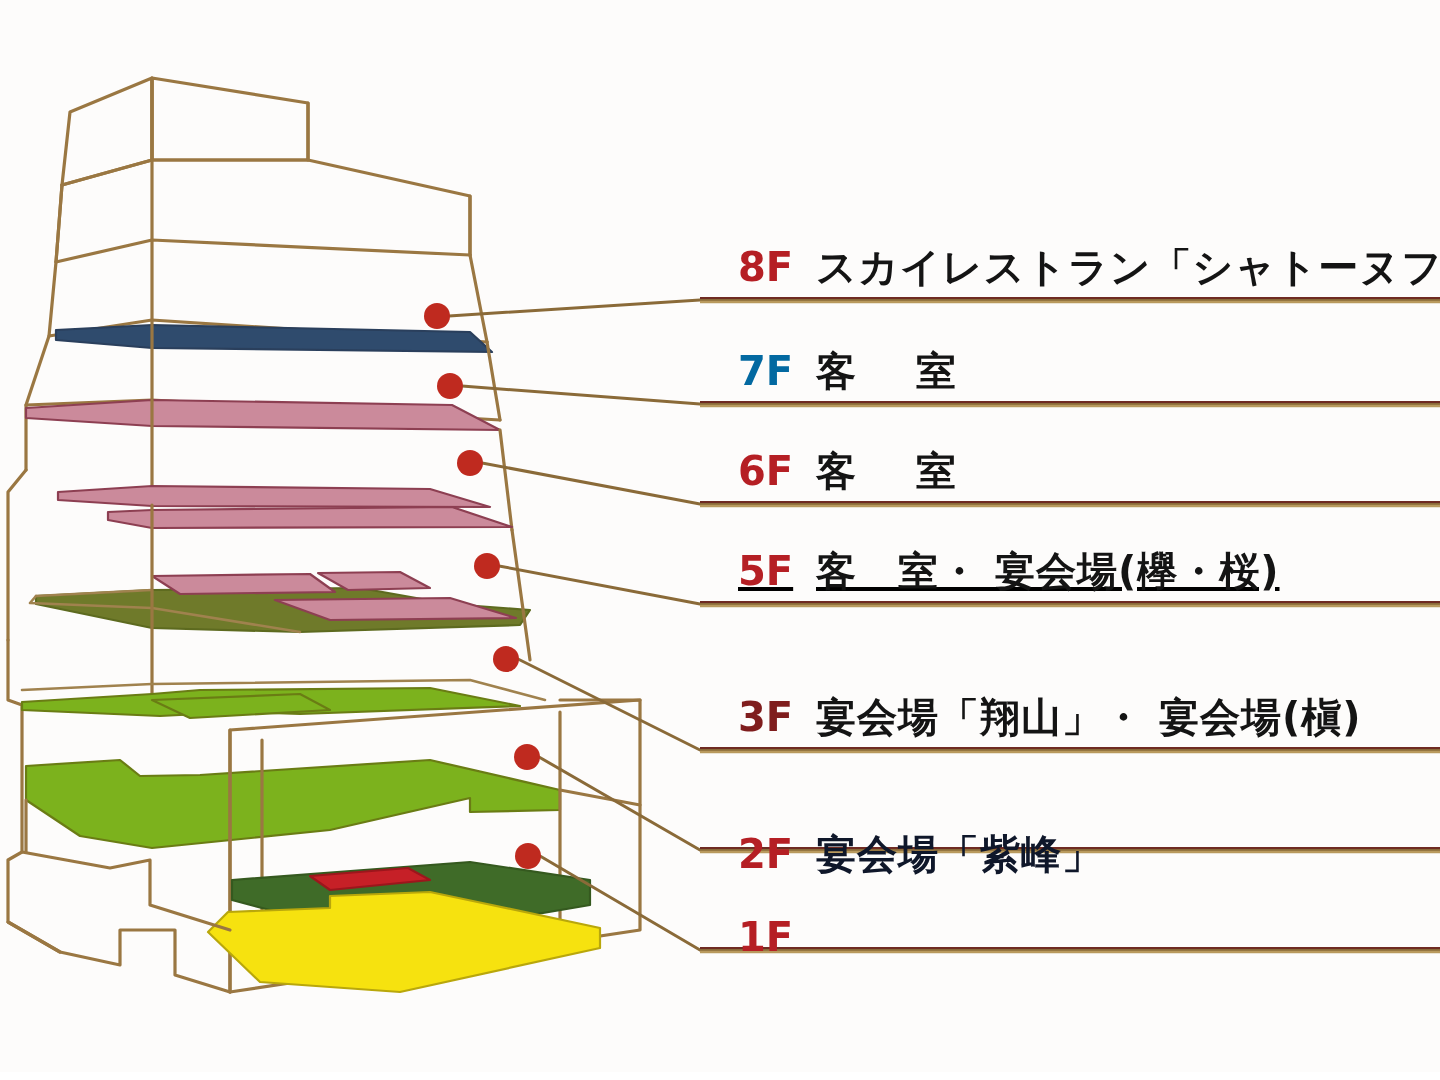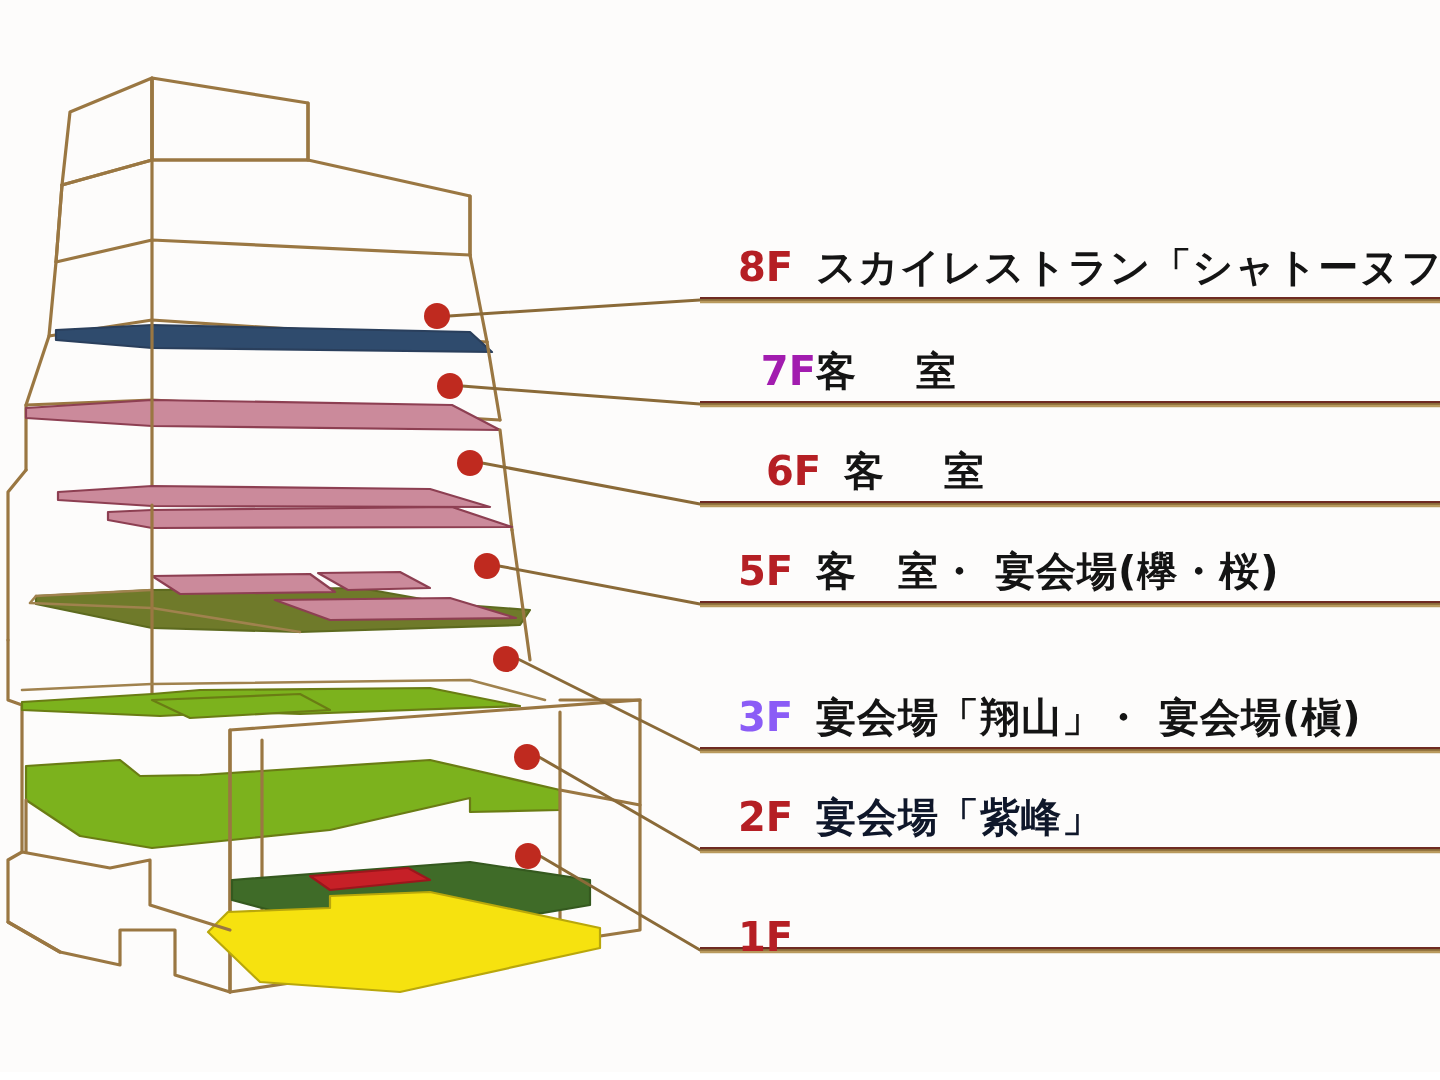--- a/index.html
+++ b/index.html
@@ -168,36 +168,36 @@
         <line x1="700" x2="1440" y1="952" y2="952" stroke="#b99a5e" stroke-width="2.5"></line>
       </g>
   </svg>
 
   <div id="labels">
       <div class="floor-row" style="top: 240px;">
         <span class="floor-num" style="color: rgb(181, 31, 36);">8F</span>
         <span class="floor-name" style="color: rgb(20, 20, 20);">スカイレストラン「シャトーヌフ」</span>
       </div>
       <div class="floor-row" style="top: 344px;">
-        <span class="floor-num" style="color: #a21caf; text-align: right;">7F</span>
+        <span class="floor-num" style="color: #0369a1;">7F</span>
         <span class="floor-name spaced" style="color: rgb(20, 20, 20);">客　室</span>
       </div>
       <div class="floor-row" style="top: 444px;">
-        <span class="floor-num" style="color: rgb(181, 31, 36); margin-left: 28px;">6F</span>
+        <span class="floor-num" style="color: rgb(181, 31, 36);">6F</span>
         <span class="floor-name spaced" style="color: rgb(20, 20, 20);">客　室</span>
       </div>
-      <div class="floor-row" style="top: 544px;">
+      <div class="floor-row" style="top: 544px; text-decoration: underline;">
         <span class="floor-num" style="color: rgb(181, 31, 36);">5F</span>
         <span class="floor-name" style="color: rgb(20, 20, 20);">客　室・ 宴会場(欅・桜)</span>
       </div>
       <div class="floor-row" style="top: 690px;">
-        <span class="floor-num" style="color: #8b5cf6;">3F</span>
+        <span class="floor-num" style="color: #7f1d1d;">3F</span>
         <span class="floor-name" style="color: rgb(20, 20, 20);">宴会場「翔山」・ 宴会場(槇)</span>
       </div>
-      <div class="floor-row" style="top: 790px;">
+      <div class="floor-row" style="top: 827px;">
         <span class="floor-num" style="color: rgb(181, 31, 36);">2F</span>
         <span class="floor-name" style="color: #0f172a;">宴会場「紫峰」</span>
       </div>
       <div class="floor-row" style="top: 890px;">
         <span class="floor-num" style="color: rgb(181, 31, 36); margin-top: 24px;">1F</span>
       </div>
     </div>
 
 </div>
 

